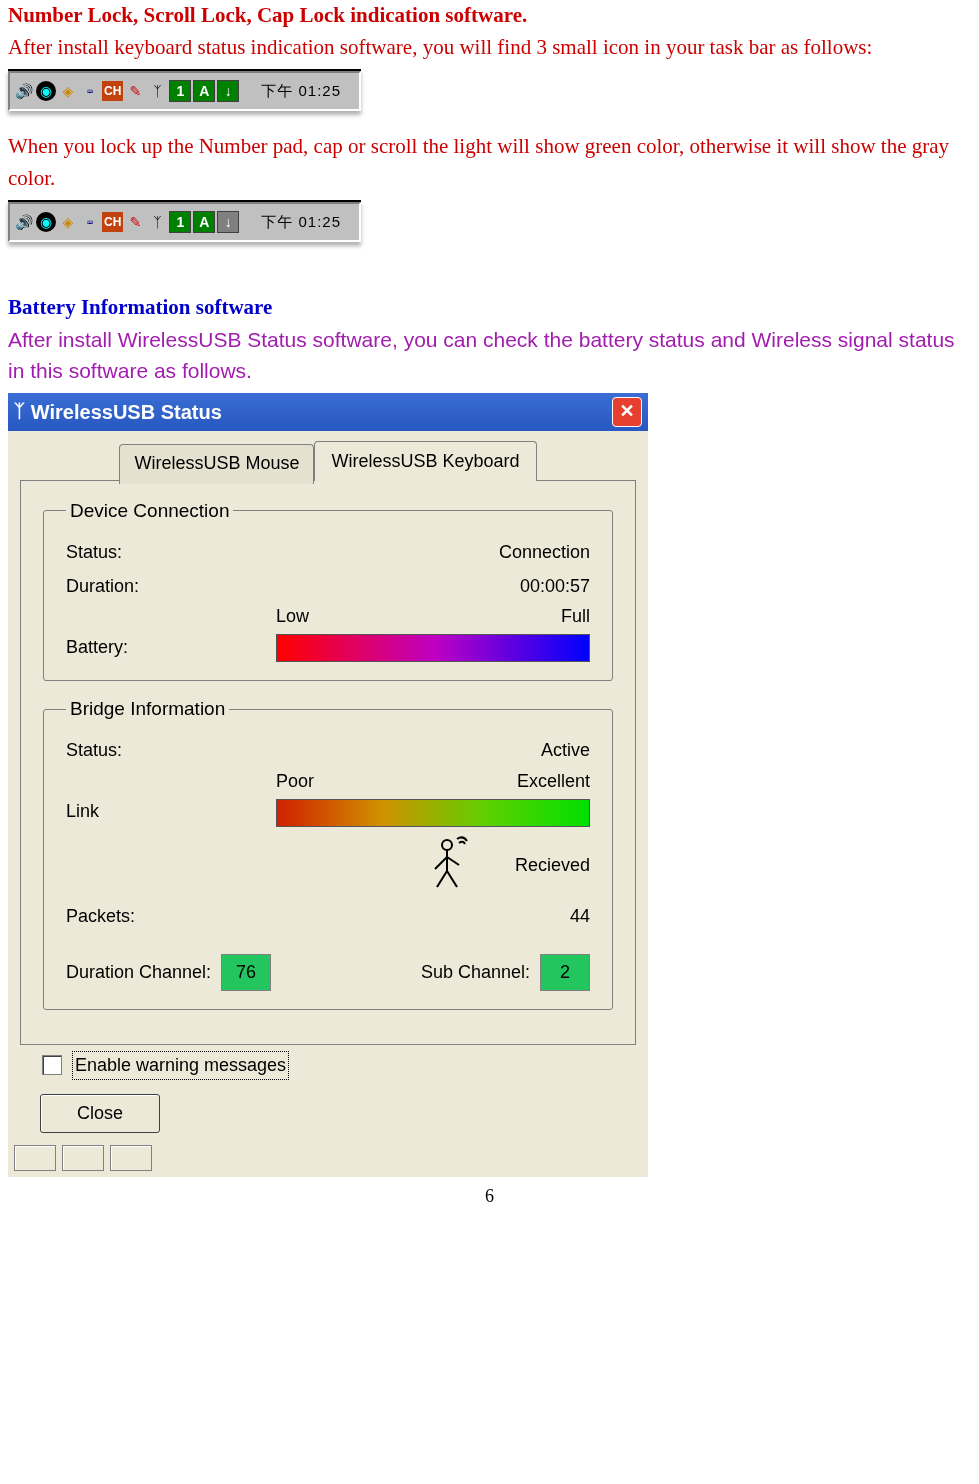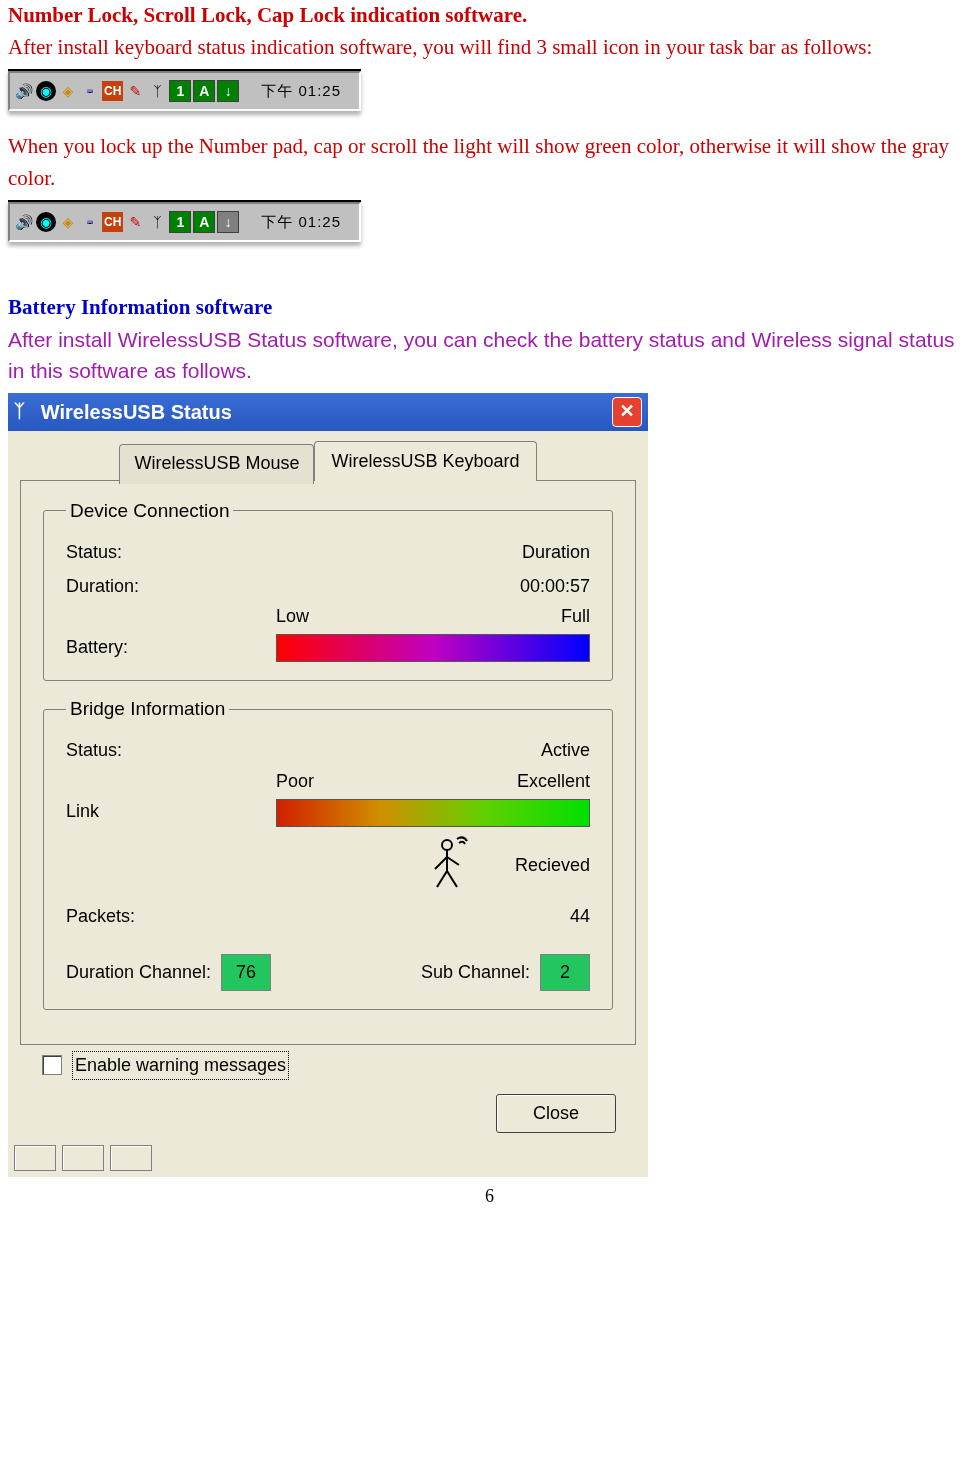--- a/index.html
+++ b/index.html
@@ -75,21 +75,21 @@
     }
     .titlebar {
       background: linear-gradient(#3a6ed5, #2757c0);
       display: flex; align-items: center;
       padding: 4px 6px;
       color: #fff;
       font-weight: bold;
       font-size: 20px;
     }
     .titlebar-icon { margin-right: 6px; font-size: 18px; filter: brightness(1.5); }
-    .titlebar-title { flex: 1; margin-left: 10px; }
+    .titlebar-title { flex: 1; }
     .close-btn {
       width: 28px; height: 28px;
       background: #e84030;
       border: 1px solid #fff;
       border-radius: 4px;
       color: #fff;
       display: flex; align-items: center; justify-content: center;
       font-weight: bold; font-size: 18px;
       font-family: sans-serif;
     }
@@ -150,21 +150,21 @@
     .checkbox-row { display: flex; align-items: center; gap: 10px; padding: 6px 22px 14px; }
     .chk {
       width: 18px; height: 18px;
       background: #fff; border: 1px solid #808080;
       box-shadow: inset 1px 1px 0 #404040;
     }
     .chk-label {
       border: 1px dotted #000;
       padding: 0 2px;
     }
-    .btn-row { display: flex; justify-content: flex-end; padding: 0 20px 8px; }
+    .btn-row { display: flex; padding: 0 20px 8px; }
     .btn {
       border: 1px solid #404040;
       background: #ece9d8;
       padding: 5px 36px;
       border-radius: 3px;
       box-shadow: 1px 1px 0 #fff inset;
       font-size: 18px;
     }
     .status-cells { display: flex; gap: 6px; padding: 0 6px 6px; }
     .status-cell {
@@ -237,21 +237,21 @@
     <div class="tabs">
       <div class="tab inactive">WirelessUSB Mouse</div>
       <div class="tab active">WirelessUSB Keyboard</div>
     </div>
     <div class="tabpane">
 
       <fieldset class="grp">
         <legend>Device Connection</legend>
         <div class="row">
           <span class="lbl">Status:</span>
-          <span class="val">Duration</span>
+          <span class="val">Connection</span>
         </div>
         <div class="row">
           <span class="lbl">Duration:</span>
           <span class="val">00:00:57</span>
         </div>
         <div class="scale-labels">
           <span>Low</span>
           <span>Full</span>
         </div>
         <div class="row">

